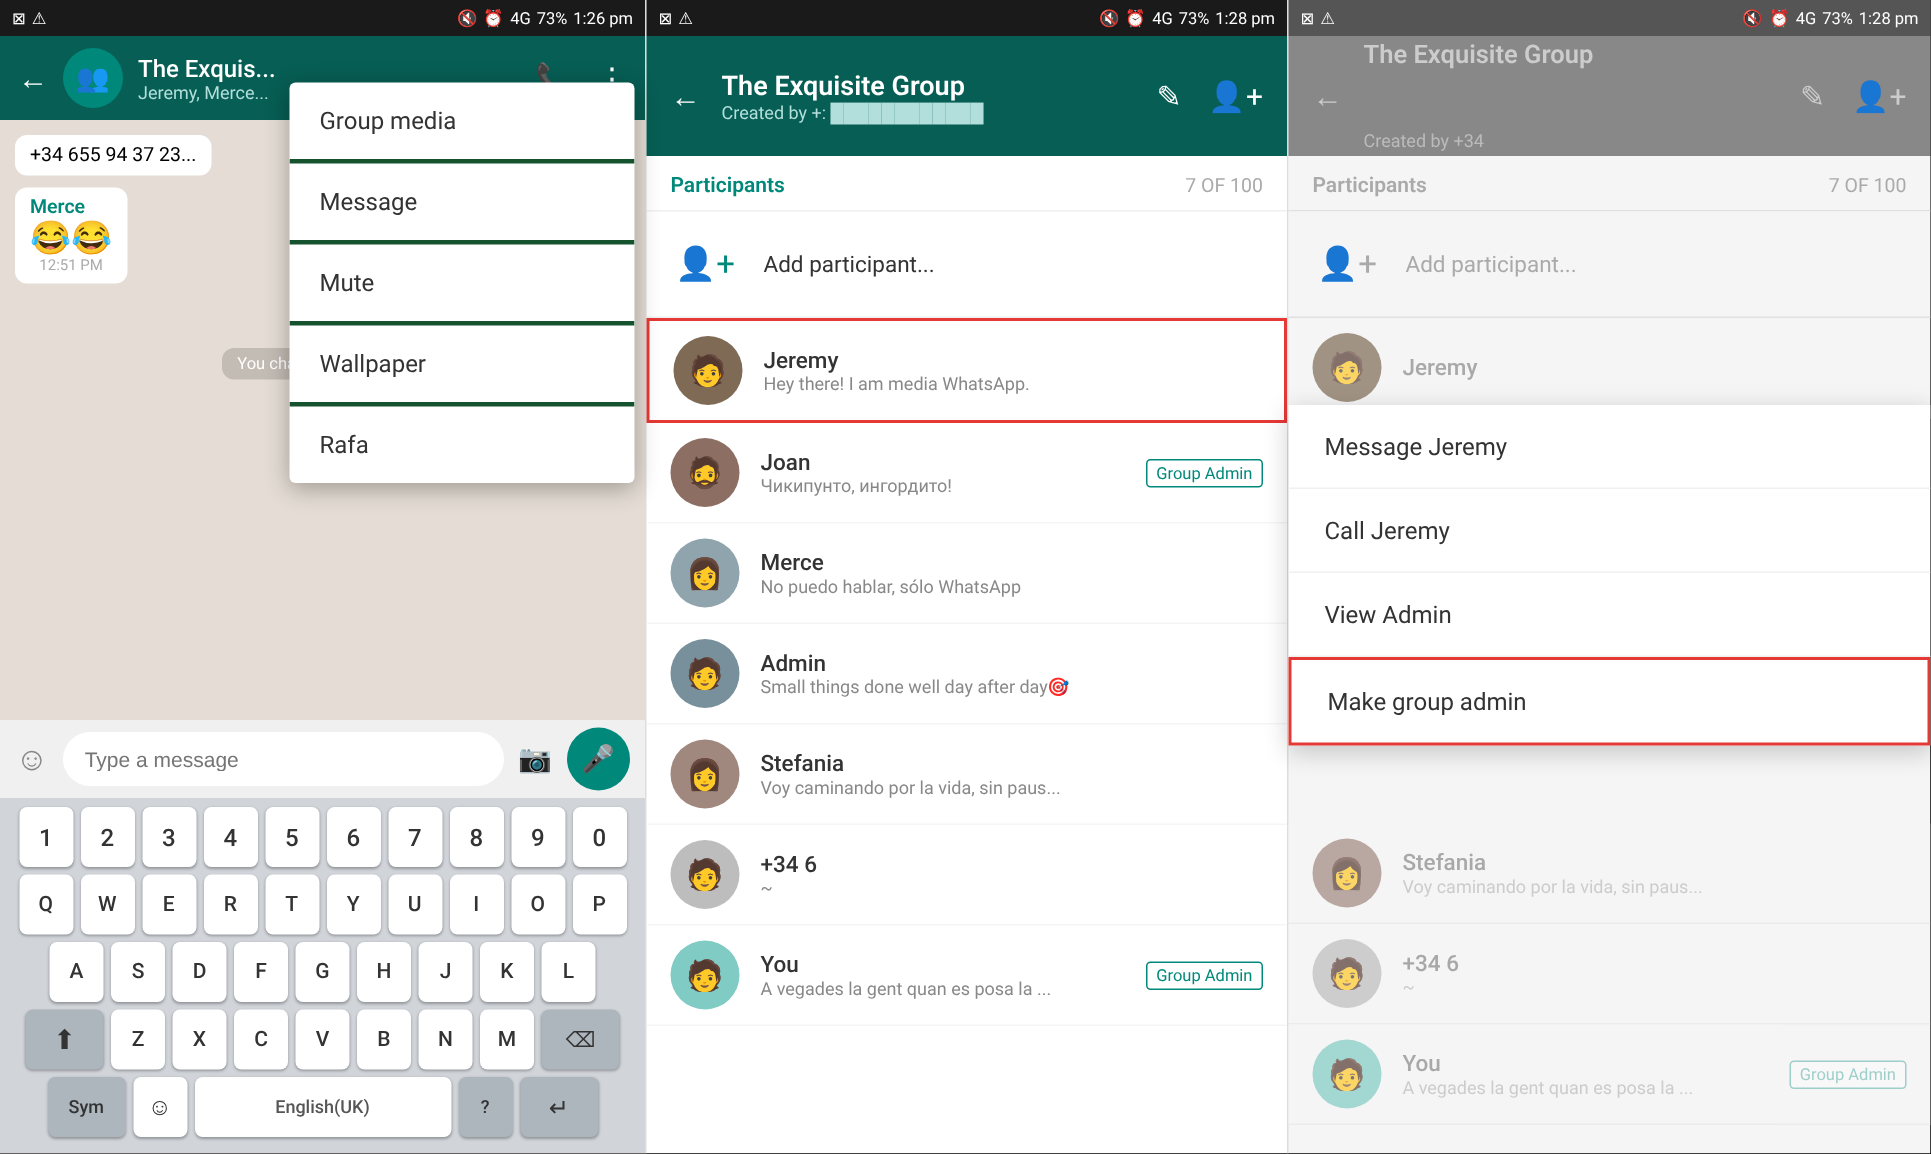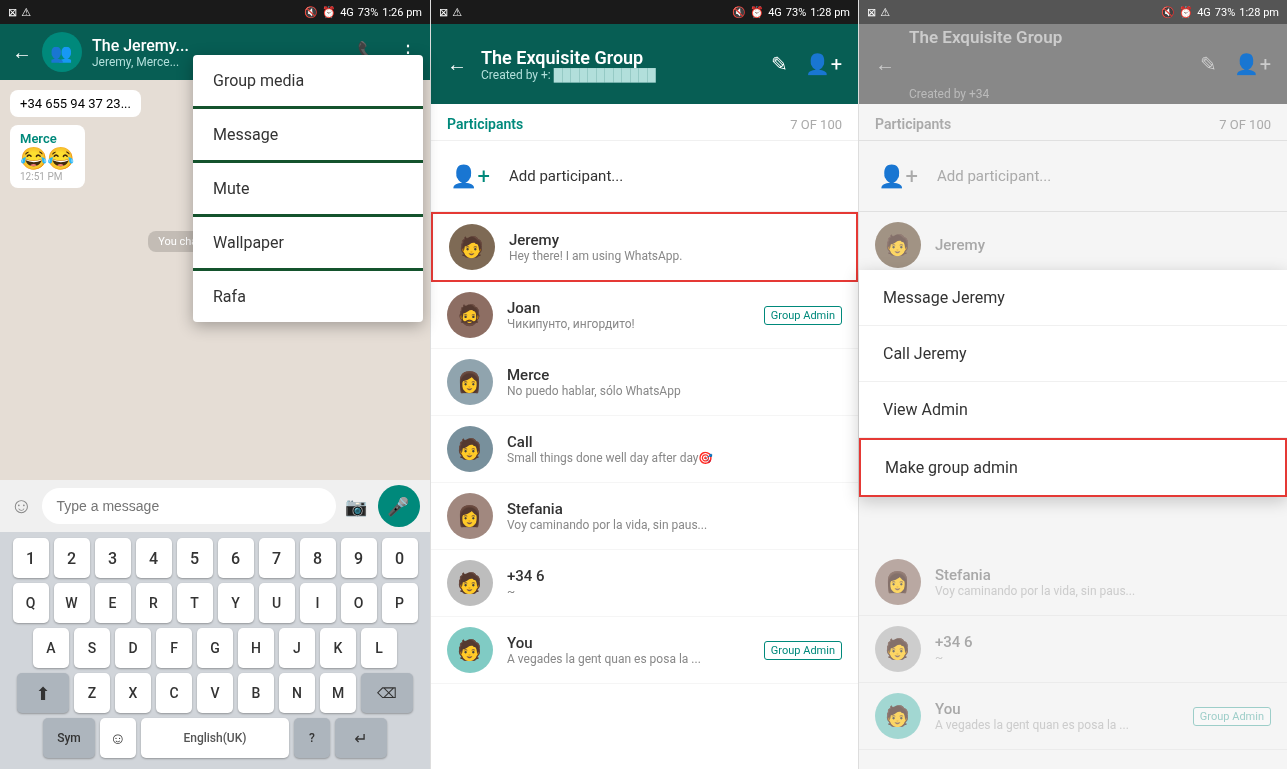--- a/index.html
+++ b/index.html
@@ -79,21 +79,21 @@
     .bubble-left {
       align-self: flex-start;
       background: #fff;
       border-radius: 8px;
       padding: 6px 10px;
       max-width: 75%;
       font-size: 13px;
     }
     .bubble-sender { color: #00897b; font-weight: 600; font-size: 13px; }
     .bubble-emoji { font-size: 22px; }
-    .bubble-time { color: #aaa; font-size: 10px; text-align: left; }
+    .bubble-time { color: #aaa; font-size: 10px; text-align: center; }
 
     .bubble-right {
       align-self: flex-end;
       background: #dcf8c6;
       border-radius: 8px;
       padding: 6px 10px;
       max-width: 75%;
       font-size: 13px;
     }
 
@@ -160,21 +160,21 @@
       font-size: 14px;
       font-weight: 500;
       box-shadow: 0 1px 2px rgba(0,0,0,0.3);
       color: #333;
     }
     .key-num { font-size: 16px; }
     .key-wide {
       width: 52px;
     }
     .key-space {
-      width: 148px;
+      width: 171px;
       font-size: 12px;
       color: #555;
     }
     .key-dark {
       background: #adb5bd;
       color: #333;
     }
     .key-shift { font-size: 18px; }
 
     
@@ -393,21 +393,21 @@
       <span>4G</span>
       <span>73%</span>
       <span>1:26 pm</span>
     </div>
   </div>
 
   <div class="chat-header">
     <span class="chat-header-back">←</span>
     <div class="chat-header-avatar" style="background:#00897b;">👥</div>
     <div class="chat-header-info">
-      <div class="chat-header-name">The Jeremy...</div>
+      <div class="chat-header-name">The Exquis...</div>
       <div class="chat-header-sub">Jeremy, Merce...</div>
     </div>
     <div class="chat-header-icons">
       <span>📞</span>
       <span>⋮</span>
     </div>
   </div>
 
   <div class="chat-body">
     <div class="bubble-left">
@@ -531,21 +531,21 @@
 
   <div class="add-participant">
     <div class="add-icon">👤+</div>
     <span class="add-label">Add participant...</span>
   </div>
 
   <div class="participant-item highlighted">
     <div class="participant-avatar" style="background:#7e6a55;">🧑</div>
     <div class="participant-info">
       <div class="participant-name">Jeremy</div>
-      <div class="participant-status">Hey there! I am using WhatsApp.</div>
+      <div class="participant-status">Hey there! I am media WhatsApp.</div>
     </div>
   </div>
 
   <div class="participant-item">
     <div class="participant-avatar" style="background:#8d6e63;">🧔</div>
     <div class="participant-info">
       <div class="participant-name">Joan</div>
       <div class="participant-status">Чикипунто, ингордито!</div>
     </div>
     <span class="group-admin-badge">Group Admin</span>
@@ -555,21 +555,21 @@
     <div class="participant-avatar" style="background:#90a4ae;">👩</div>
     <div class="participant-info">
       <div class="participant-name">Merce</div>
       <div class="participant-status">No puedo hablar, sólo WhatsApp</div>
     </div>
   </div>
 
   <div class="participant-item">
     <div class="participant-avatar" style="background:#78909c;">🧑</div>
     <div class="participant-info">
-      <div class="participant-name">Call</div>
+      <div class="participant-name">Admin</div>
       <div class="participant-status">Small things done well day after day🎯</div>
     </div>
   </div>
 
   <div class="participant-item">
     <div class="participant-avatar" style="background:#a1887f;">👩</div>
     <div class="participant-info">
       <div class="participant-name">Stefania</div>
       <div class="participant-status">Voy caminando por la vida, sin paus...</div>
     </div>

